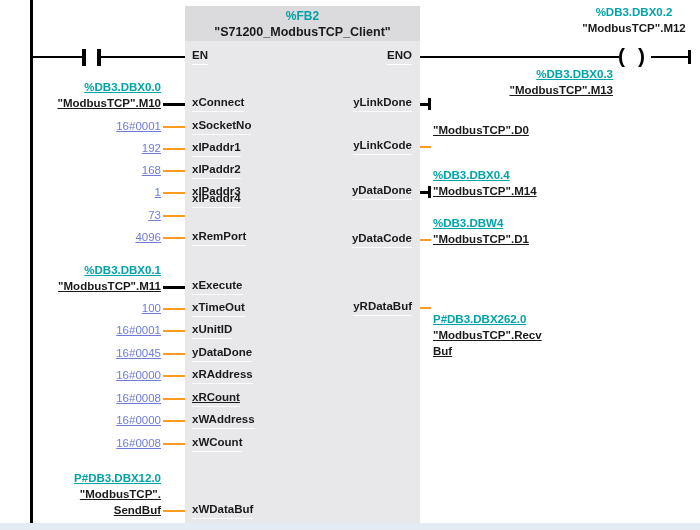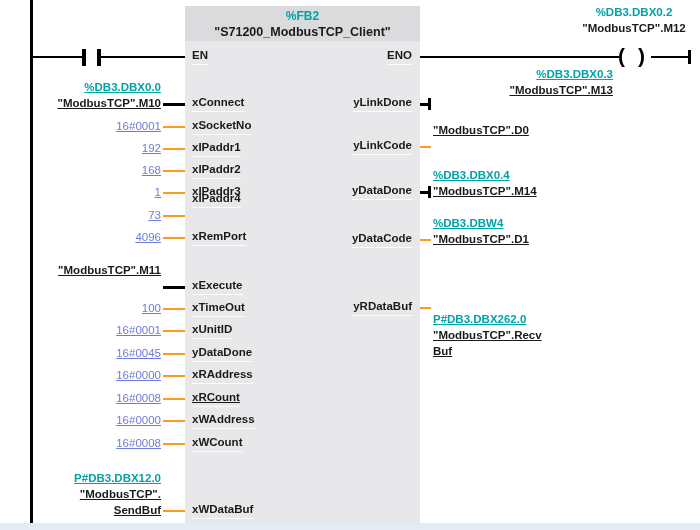--- a/index.html
+++ b/index.html
@@ -119,20 +119,21 @@
         <div class="op-line op-blue">73</div>
       </div>
       <div class="abs pin-label" style="left: 192px; top: 229px;">xRemPort</div>
       <div class="abs wire orange" style="left: 163px; top: 237px; width: 22px;"></div>
       <div class="abs operand operand-left" style="right: 539px; top: 229px;">
         <div class="op-line op-blue">4096</div>
       </div>
       <div class="abs pin-label" style="left: 192px; top: 278px;">xExecute</div>
       <div class="abs wire thick" style="left: 163px; top: 286px; width: 22px;"></div>
       <div class="abs operand operand-left" style="right: 539px; top: 262px;">
+        <div class="op-line op-teal">%DB3.DBX0.1</div>
         <div class="op-line op-black">"ModbusTCP".M11</div>
       </div>
       <div class="abs pin-label" style="left: 192px; top: 300px;">xTimeOut</div>
       <div class="abs wire orange" style="left: 163px; top: 308px; width: 22px;"></div>
       <div class="abs operand operand-left" style="right: 539px; top: 300px;">
         <div class="op-line op-blue">100</div>
       </div>
       <div class="abs pin-label" style="left: 192px; top: 322px;">xUnitID</div>
       <div class="abs wire orange" style="left: 163px; top: 330px; width: 22px;"></div>
       <div class="abs operand operand-left" style="right: 539px; top: 322px;">

